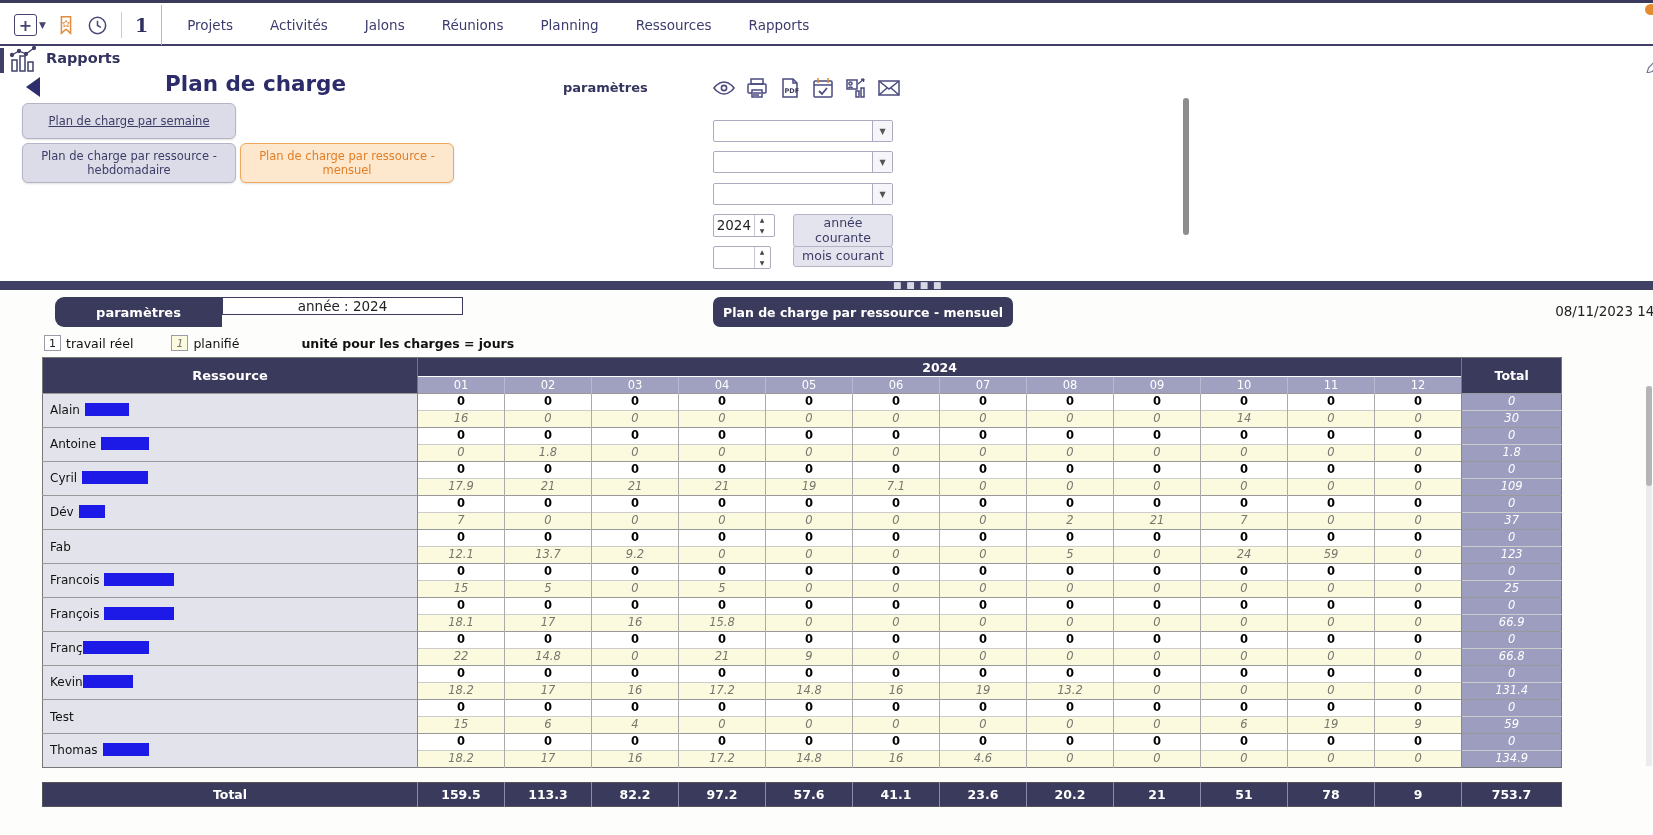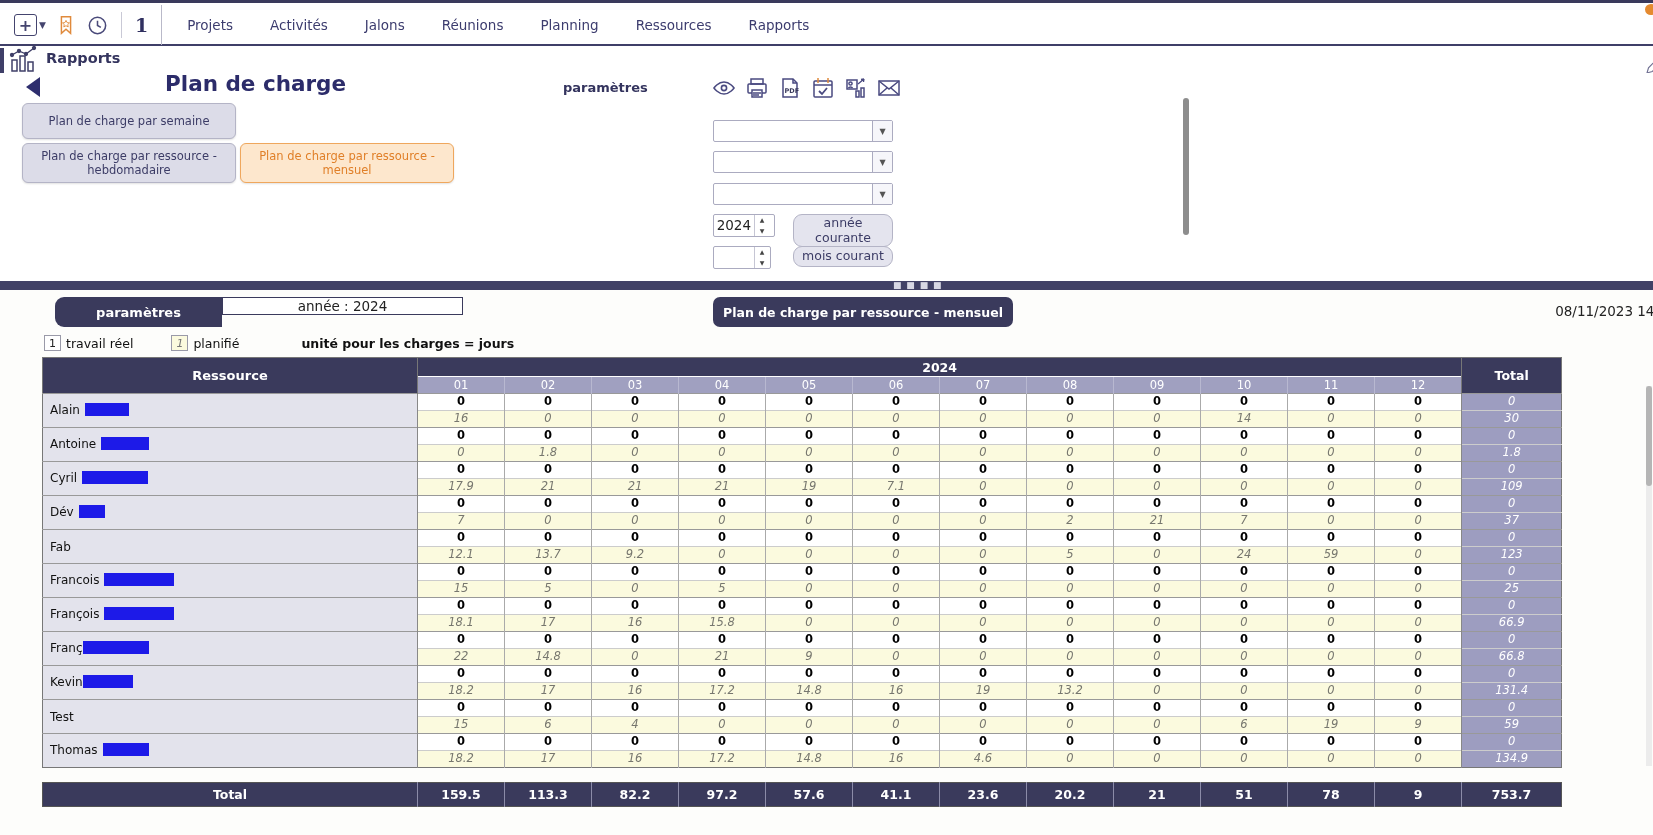--- a/index.html
+++ b/index.html
@@ -39,21 +39,21 @@
   
   .top-pane{position:absolute; top:70px; left:0; width:1653px; height:208px; background:#fff;}
   .back-arrow{position:absolute; left:26px; top:4px; width:0; height:0; cursor:pointer;
     border-top:10px solid transparent; border-bottom:10px solid transparent; border-right:14px solid #2e2e6e;}
   .page-title{position:absolute; left:165px; top:-2px; font-size:21.5px; font-weight:bold; color:#2c2c6a;}
   .rbtn{position:absolute; width:214px; background:#dcdce8; border:1px solid #b4b4c6;
     border-radius:6px; color:#3c3c66; font-size:11.5px; display:flex; align-items:center;
     justify-content:center; text-align:center; padding:2px 6px; cursor:pointer;
     box-shadow:0 1px 2px rgba(0,0,0,.12);}
   .rbtn.active{background:#fde7cd; border:1.5px solid #efa75d; color:#e07f28;}
-  .rbtn1{left:22px; top:30px; height:36px;}
+  .rbtn1{left:22px; top:30px; height:36px;text-decoration:underline;}
   .rbtn2{left:240px; top:30px; height:36px;}
   .rbtn3{left:22px; top:70px; height:40px;}
   .rbtn4{left:240px; top:70px; height:40px;}
   .rbtn5{left:22px; top:114px; height:36px;}
   .params-title{position:absolute; left:563px; top:7px; font-size:13px; font-weight:bold; color:#34345e;}
   .icon-row{position:absolute; left:712px; top:3px; display:flex; gap:9px;}
   .icon-row .ico{width:24px; height:24px; cursor:pointer;}
   .form-row{position:absolute; height:22px; display:flex; align-items:center;}
   .combo{position:absolute; left:713px; width:180px; height:22px; border:1px solid #ababc0;
     border-radius:2px; background:#fff; display:flex;}
@@ -61,21 +61,21 @@
   .combo .arrow{width:20px; border-left:1px solid #ababc0; background:#f6f6fa; color:#555;
     font-size:8px; display:flex; align-items:center; justify-content:center; cursor:pointer;}
   .spin{position:absolute; left:713px; height:23px; border:1px solid #ababc0; border-radius:2px;
     background:#fff; display:flex;}
   .spin input{border:0; outline:none; width:40px; text-align:right; font-size:13.5px;
     font-family:inherit; color:#222; padding-right:3px; background:transparent;}
   .spin .steppers{width:15px; border-left:1px solid #c6c6d4; display:flex; flex-direction:column;}
   .spin .steppers span{flex:1; font-size:6px; color:#444; display:flex; align-items:center;
     justify-content:center; cursor:pointer;}
   .side-btn{position:absolute; left:793px; width:100px; background:#e4e4ee; border:1px solid #b4b4c6;
-    border-radius:9px; color:#3c3c66; font-size:12.5px; text-align:center; cursor:pointer;
+    border-radius:3px; color:#3c3c66; font-size:12.5px; text-align:center; cursor:pointer;
     display:flex; align-items:center; justify-content:center; line-height:1.15;}
   .top-scrollbar{position:absolute; left:1183px; top:25px; width:6px; height:137px;
     background:#8d8d8d; border-radius:3px; cursor:pointer;}
   
   .split-divider{position:absolute; top:278px; left:0; width:1653px; height:9px;
     background:#414166; cursor:row-resize;}
   .split-divider .dots{position:absolute; left:893px; top:2px; color:#d8d8e4;
     font-size:9px; letter-spacing:1px; line-height:5px;}
   
   .bottom-pane{position:absolute; top:287px; left:0; width:1653px; height:548px; background:#fdfdfb;}

